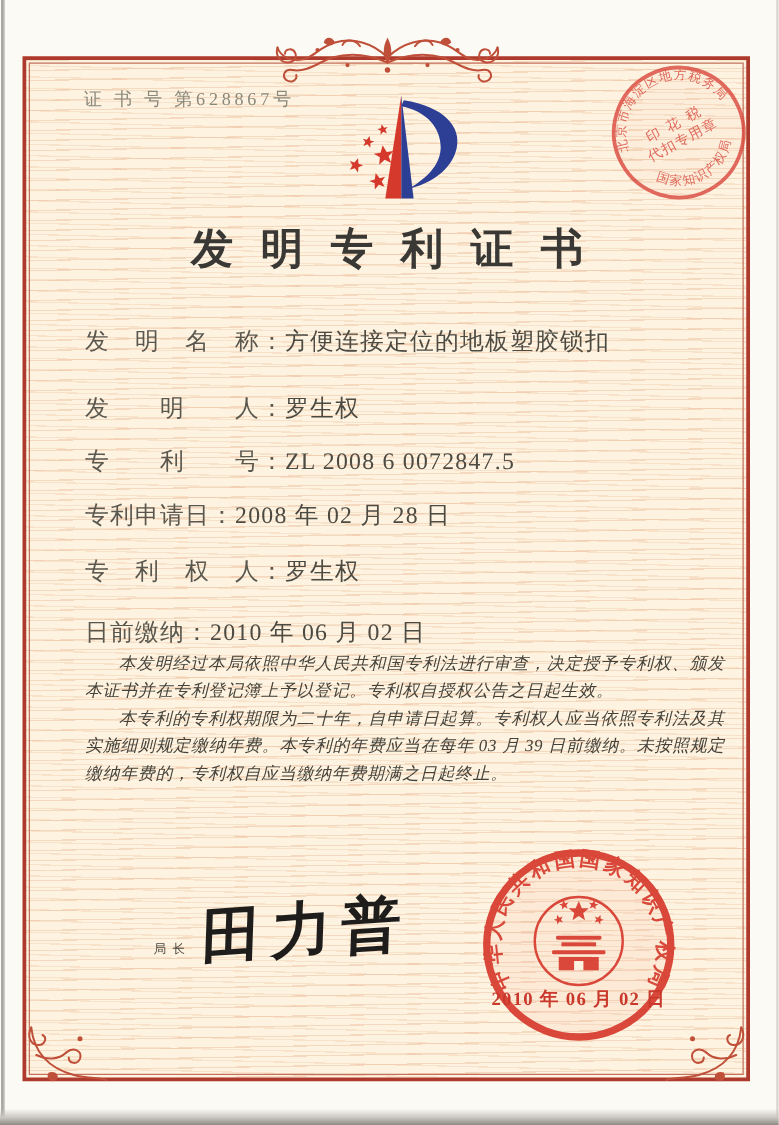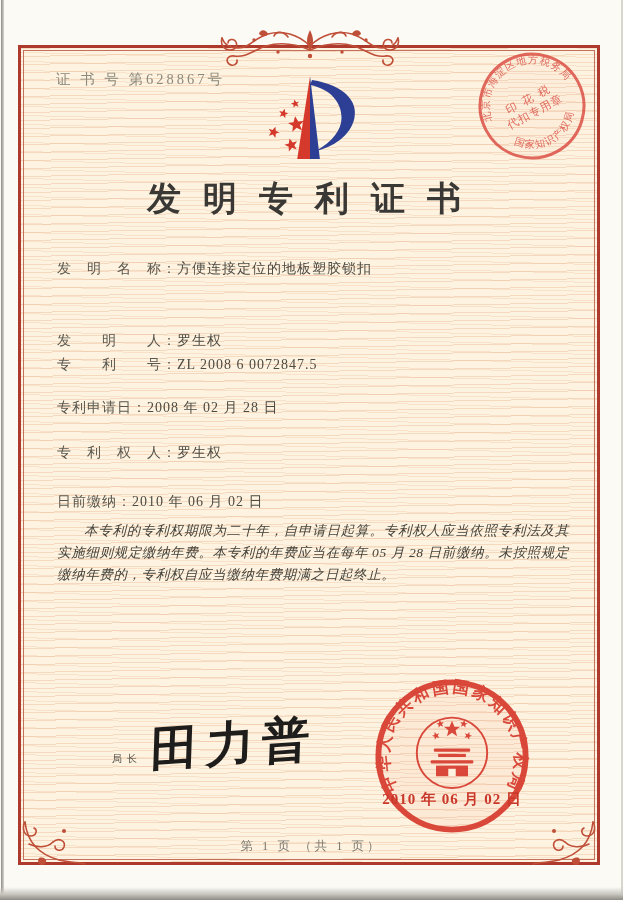--- a/index.html
+++ b/index.html
@@ -21,33 +21,33 @@
       repeating-linear-gradient(179deg, rgba(236,186,150,.45) 0 1px, rgba(0,0,0,0) 1px 8px),
       repeating-linear-gradient(181.4deg, rgba(236,186,150,.30) 0 1px, rgba(0,0,0,0) 1px 9px);
     z-index:1;
   }
   .frame-inner{position:absolute;inset:2px;border:1px solid #c4705c;}
   
   .orn-top{position:absolute;left:210px;top:24px;width:200px;height:44px;z-index:3;}
   .orn-bl{position:absolute;left:19px;top:818px;width:70px;height:50px;z-index:3;}
   .orn-br{position:absolute;right:24px;top:818px;width:70px;height:50px;transform:scaleX(-1);z-index:3;}
   
-  .content{position:absolute;inset:0;z-index:4;}
+  .content{position:absolute;inset:0;z-index:4;margin-left:11px;}
   .cert-no{position:absolute;left:56px;top:70px;font-size:14.5px;color:#8b887c;letter-spacing:3px;}
   .logo{position:absolute;left:248px;top:72px;width:128px;height:94px;}
   .title{
     position:absolute;left:0;right:15px;top:176px;text-align:center;
     font-size:34px;font-weight:600;color:#3a3835;
     letter-spacing:22px;padding-left:22px;
   }
   .fields{position:absolute;left:57px;top:0;width:520px;}
-  .frow{position:absolute;font-size:14px;color:#55524a;letter-spacing:1px;white-space:nowrap;}
+  .frow{position:absolute;font-size:19px;color:#55524a;letter-spacing:1px;white-space:nowrap;}
   .frow .lab{color:#5a574e;}
   .frow .val{color:#4d4a42;}
-  .r1{top:260px}.r2{top:332px}.r3{top:356px}.r4{top:399px}.r5{top:444px}.r6{top:493px}
+  .r1{top:260px}.r2{top:314px}.r3{top:356px}.r4{top:399px}.r5{top:444px}.r6{top:493px}
   .body-text{
     position:absolute;left:57px;top:520px;width:512px;
     font-size:13.5px;line-height:22px;color:#45423a;letter-spacing:.6px;
     font-style:italic;
   }
   .body-text p{margin:0;text-indent:2em;text-align:justify;}
   .sig-title{position:absolute;left:112px;top:752px;font-size:10px;color:#4a4740;letter-spacing:5px;}
   .sig-name{
     position:absolute;left:150px;top:712px;font-size:48px;font-weight:700;color:#1e1d1b;
     letter-spacing:8px;transform:rotate(-4deg) skewX(-6deg);
@@ -175,21 +175,22 @@
     </div>
     <div class="frow r5">
       <span class="lab">专　利　权　人：</span><span class="val">罗生权</span>
     </div>
     <div class="frow r6">
       <span class="lab">日前缴纳：</span><span class="val">2010 年 06 月 02 日</span>
     </div>
   </div>
 
   <div class="body-text">
-    <p>本专利的专利权期限为二十年，自申请日起算。专利权人应当依照专利法及其实施细则规定缴纳年费。本专利的年费应当在每年 05 月 28 日前缴纳。未按照规定缴纳年费的，专利权自应当缴纳年费期满之日起终止。</p>
+    <p>本发明经过本局依照中华人民共和国专利法进行审查，决定授予专利权、颁发本证书并在专利登记簿上予以登记。专利权自授权公告之日起生效。</p>
+    <p>本专利的专利权期限为二十年，自申请日起算。专利权人应当依照专利法及其实施细则规定缴纳年费。本专利的年费应当在每年 03 月 39 日前缴纳。未按照规定缴纳年费的，专利权自应当缴纳年费期满之日起终止。</p>
   </div>
 
   <div class="sig-title">局长</div>
   <div class="sig-name">田力普</div>
 
   <svg class="seal-main" viewBox="0 0 150 150">
     <defs>
       <path id="arcMain" d="M 23.05,104 A 59.5,59.5 0 1 1 126.95,104" fill="none"></path>
       <path id="st2" d="M0,-1 L0.294,-0.309 L0.951,-0.309 L0.421,0.118 L0.588,0.809 L0,0.4 L-0.588,0.809 L-0.421,0.118 L-0.951,-0.309 L-0.294,-0.309 Z"></path>
     </defs>
@@ -208,15 +209,14 @@
         <rect x="58" y="68" width="34" height="3" rx="1"></rect>
         <rect x="62" y="73" width="26" height="3"></rect>
         <rect x="55" y="79" width="40" height="3" rx="1"></rect>
         <rect x="60" y="84" width="30" height="10"></rect>
         <rect x="71.5" y="87" width="7" height="7" fill="#fdf3e0"></rect>
       </g>
     </g>
   </svg>
   <div class="seal-date">2010 年 06 月 02 日</div>
 
-  <div class="footer">第 1 页 （共 1 页）</div>
 
 </div>
 
 </body></html>

